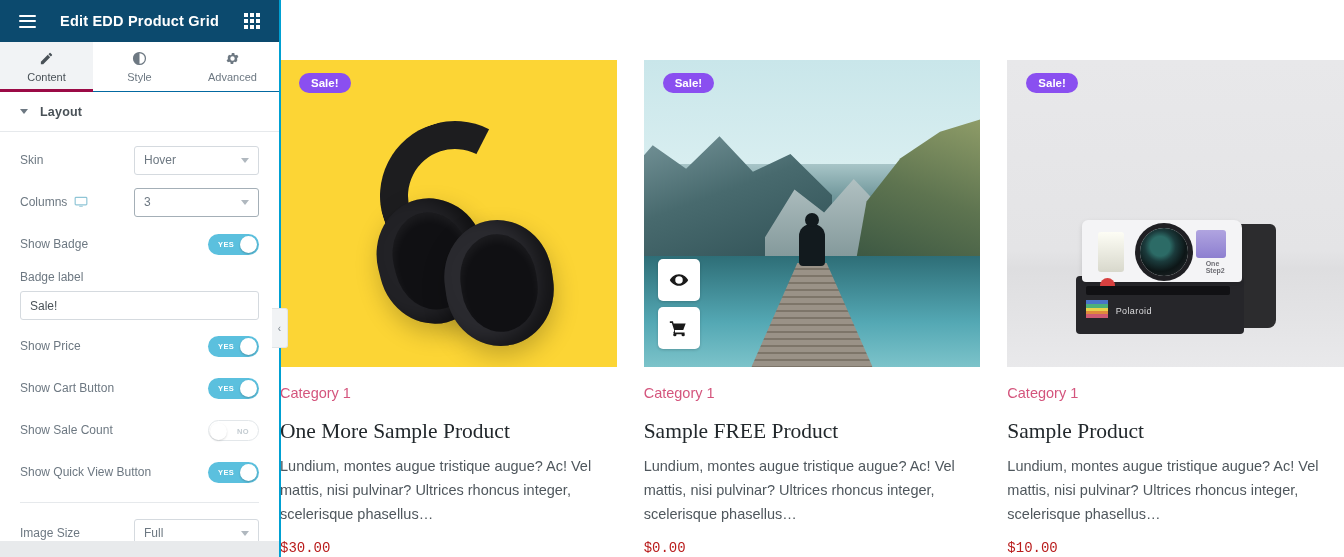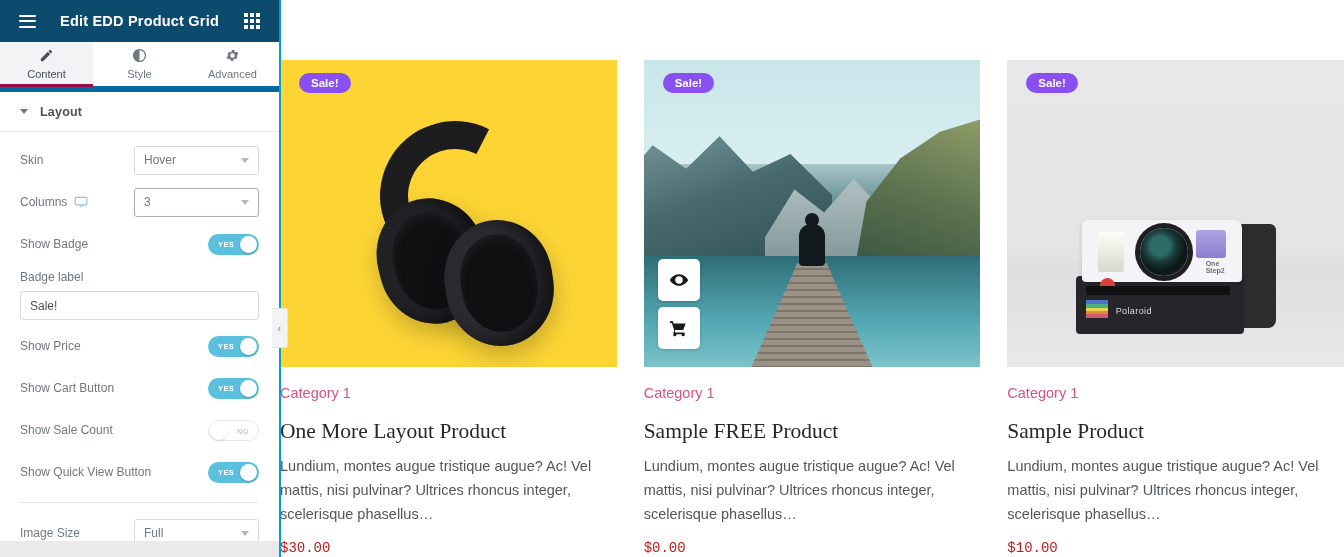--- a/index.html
+++ b/index.html
@@ -34,21 +34,21 @@
   .hamburger i { display:block; height:2px; background:#ffffff; border-radius:1px; }
   .panel-title {
     flex: 1; text-align: center;
     color: #ffffff; font-size: 14.5px; font-weight: bold;
     letter-spacing: .2px;
   }
   .grid-icon { display:grid; grid-template-columns: repeat(3,4px); grid-template-rows: repeat(3,4px); gap:2px; }
   .grid-icon i { display:block; width:4px; height:4px; background:#ffffff; }
 
   
-  .tabs { display:flex; height:50px; flex:0 0 50px; background:#ffffff; border-bottom:6px solid #0369a1; }
+  .tabs { display:flex; height:50px; flex:0 0 50px; background:#ffffff; border-bottom:1px solid #0369a1; }
   .tab {
     flex:1; display:flex; flex-direction:column; align-items:center; justify-content:center;
     gap:5px; cursor:pointer; position:relative;
     color:#6d7882; font-size:11px;
   }
   .tab.active { background:#f1f3f5; color:#495157; }
   .tab.active:after {
     content:""; position:absolute; left:0; right:0; bottom:-1px; height:3px; background:#9b0a46;
   }
   .tab svg { display:block; }
@@ -392,21 +392,21 @@
         <div class="thumb">
           <div class="ph img-headphones">
             <div class="hp-band"></div>
             <div class="cup a"></div>
             <div class="cup b"></div>
           </div>
           <div class="badge">Sale!</div>
         </div>
         <div class="card-body">
           <div class="cat">Category 1</div>
-          <div class="ptitle">One More Layout Product</div>
+          <div class="ptitle">One More Sample Product</div>
           <div class="pdesc">Lundium, montes augue tristique augue? Ac! Vel mattis, nisi pulvinar? Ultrices rhoncus integer, scelerisque phasellus…</div>
           <div class="price">$30.00</div>
         </div>
       </div>
 
       <div class="card">
         <div class="thumb">
           <div class="ph img-lake">
             <div class="sky"></div>
             <div class="mtnL"></div>

